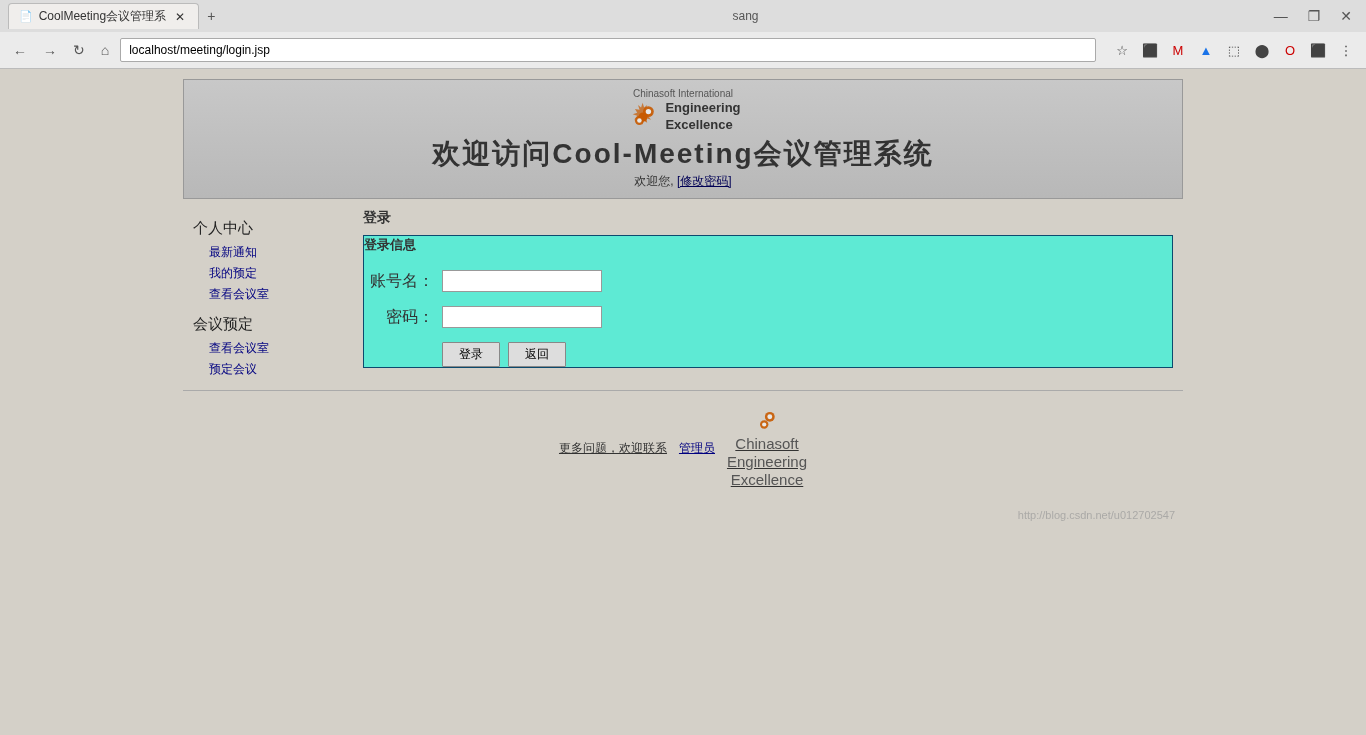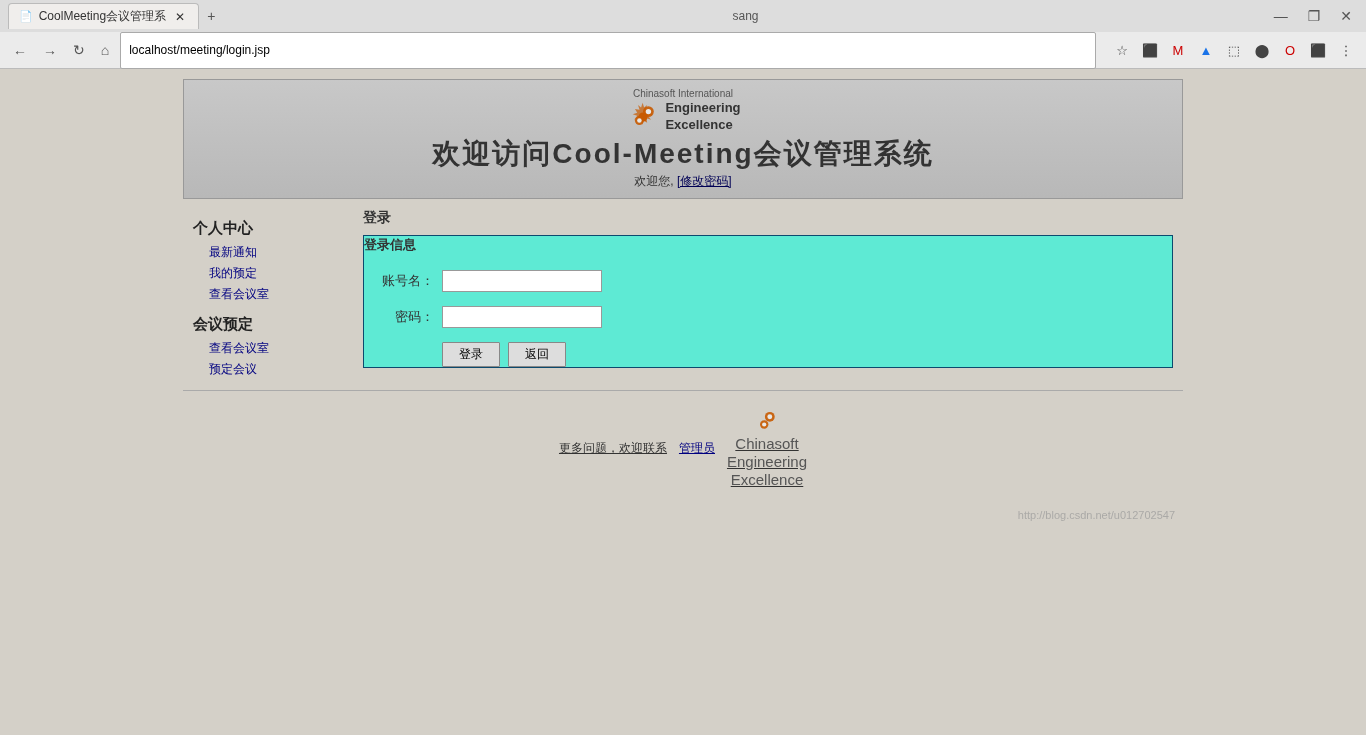--- a/index.html
+++ b/index.html
@@ -81,21 +81,21 @@
     .nav-btn {
       background: none;
       border: none;
       cursor: pointer;
       font-size: 14px;
       color: #555;
       padding: 2px 5px;
     }
     .address-bar {
       flex: 1;
-      height: 37px;
+      height: 24px;
       border: 1px solid #aaa;
       border-radius: 2px;
       padding: 2px 8px;
       font-size: 12px;
       background: white;
     }
     .toolbar-icons {
       display: flex;
       gap: 4px;
       margin-left: 8px;
@@ -188,21 +188,21 @@
     }
 
     
     .sidebar {
       width: 170px;
       min-width: 170px;
       padding: 0 10px;
     }
     .sidebar-section-title {
       font-size: 15px;
-      font-weight: bold;
+      font-weight: normal;
       color: #222;
       margin-top: 10px;
       margin-bottom: 4px;
     }
     .sidebar-link {
       display: block;
       font-size: 12px;
       color: #000080;
       text-decoration: none;
       padding: 2px 0 2px 16px;
@@ -235,21 +235,21 @@
     }
 
     .form-row {
       display: flex;
       align-items: center;
       margin-bottom: 14px;
     }
     .form-label {
       width: 70px;
       text-align: right;
-      font-size: 13px;
+      font-size: 16px;
       color: #333;
       margin-right: 8px;
     }
     .form-input {
       width: 160px;
       height: 22px;
       border: 1px solid #999;
       background: white;
       padding: 2px 4px;
       font-size: 12px;

